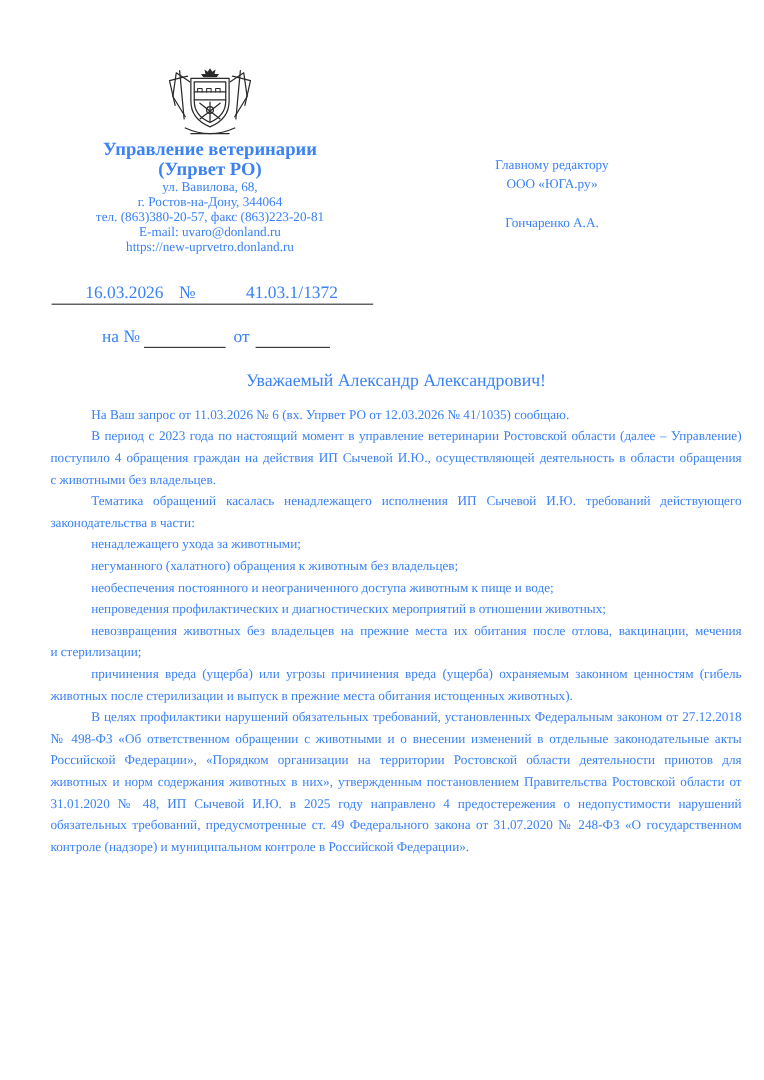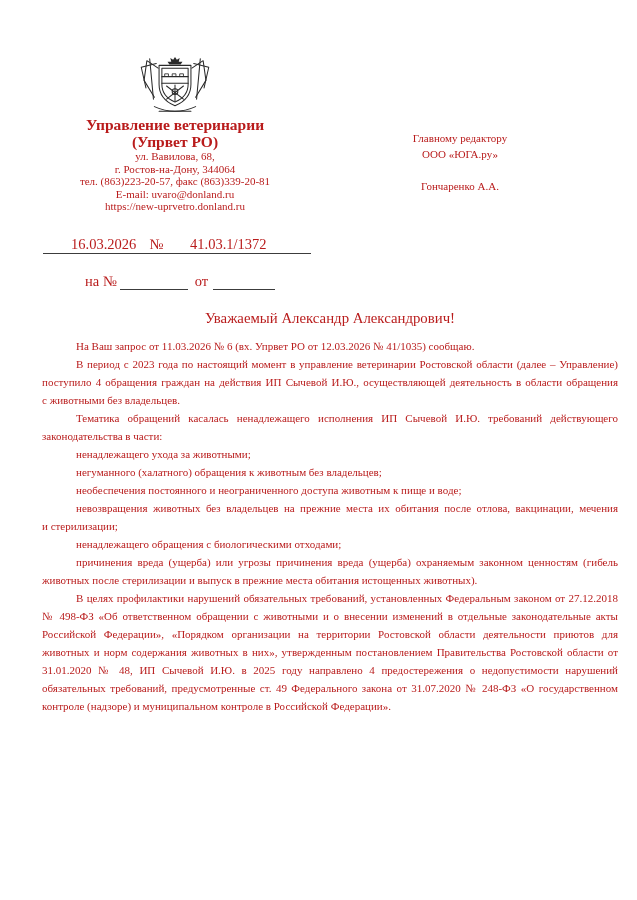--- a/index.html
+++ b/index.html
@@ -1,38 +1,38 @@
 <!DOCTYPE html>
 <html><head>
 <meta charset="utf-8">
 <style>
   html,body { margin:0; padding:0; background:#ffffff; }
   .page {
     position:relative; width:637px; height:900px; background:#ffffff;
-    font-family:"Liberation Serif","DejaVu Serif",serif; color:#b91c1c;
+    font-family:"Liberation Serif","DejaVu Serif",serif; color:#3b82f6;
     overflow:hidden;
   }
 
   
   .letterhead { position:absolute; left:25px; top:56px; width:300px; text-align:center; }
   .emblem { height:60px; display:flex; justify-content:center; align-items:flex-start; }
   .org-line { font-weight:bold; font-size:15.5px; line-height:17px; white-space:nowrap; }
   .addr-line { font-size:11px; line-height:12.5px; white-space:nowrap; }
 
   
   .recipient { position:absolute; left:361px; top:131px; width:198px; text-align:center;
                font-size:11px; line-height:15.5px; }
   .recipient .name { margin-top:17px; }
 
   
   .ref-row { position:absolute; left:43px; top:236px; width:268px; height:17px;
              border-bottom:1px solid #3c3c3c; font-size:14.5px; display:flex; align-items:flex-end; }
   .ref-date { margin-left:28px; }
   .ref-sign { margin-left:13px; }
-  .ref-num  { margin-left:27px; }
+  .ref-num  { margin-left:42px; }
 
   
   .reply-row { position:absolute; left:85px; top:272px; height:18px; font-size:14.5px;
                display:flex; align-items:flex-end; }
   .blank { display:inline-block; border-bottom:1px solid #3c3c3c; height:15px; }
   .blank.b1 { width:68px; margin-left:3px; }
   .label-ot { margin-left:7px; }
   .blank.b2 { width:62px; margin-left:5px; }
 
   
@@ -77,21 +77,21 @@
 
           <path d="M28 54 Q50 64 72 54"></path>
           <path d="M33 59 H67"></path>
         </g>
       </svg>
     </div>
     <div class="org-line">Управление ветеринарии</div>
     <div class="org-line">(Упрвет РО)</div>
     <div class="addr-line">ул. Вавилова, 68,</div>
     <div class="addr-line">г. Ростов-на-Дону, 344064</div>
-    <div class="addr-line">тел. (863)223-20-57, факс (863)339-20-81</div>
+    <div class="addr-line">тел. (863)380-20-57, факс (863)223-20-81</div>
     <div class="addr-line">E-mail: uvaro@donland.ru</div>
     <div class="addr-line">https://new-uprvetro.donland.ru</div>
   </div>
 
   <div class="recipient">
     <div>Главному редактору</div>
     <div>ООО «ЮГА.ру»</div>
     <div class="name">Гончаренко А.А.</div>
   </div>
 
@@ -110,19 +110,19 @@
 
   <div class="salutation">Уважаемый Александр Александрович!</div>
 
   <div class="body-text">
     <p>На Ваш запрос от 11.03.2026 №&nbsp;6 (вх. Упрвет РО от 12.03.2026 №&nbsp;41/1035) сообщаю.</p>
     <p>В период с&nbsp;2023 года по настоящий момент в&nbsp;управление ветеринарии Ростовской области (далее – Управление) поступило 4 обращения граждан на&nbsp;действия ИП Сычевой И.Ю., осуществляющей деятельность в&nbsp;области обращения с&nbsp;животными без владельцев.</p>
     <p>Тематика обращений касалась ненадлежащего исполнения ИП Сычевой И.Ю. требований действующего законодательства в&nbsp;части:</p>
     <p>ненадлежащего ухода за&nbsp;животными;</p>
     <p>негуманного (халатного) обращения к&nbsp;животным без владельцев;</p>
     <p>необеспечения постоянного и&nbsp;неограниченного доступа животным к&nbsp;пище и&nbsp;воде;</p>
+    <p>непроведения профилактических и&nbsp;диагностических мероприятий в&nbsp;отношении животных;</p>
     <p>невозвращения животных без владельцев на&nbsp;прежние места их обитания после отлова, вакцинации, мечения и&nbsp;стерилизации;</p>
-    <p>ненадлежащего обращения с&nbsp;биологическими отходами;</p>
     <p>причинения вреда (ущерба) или угрозы причинения вреда (ущерба) охраняемым законном ценностям (гибель животных после стерилизации и&nbsp;выпуск в&nbsp;прежние места обитания истощенных животных).</p>
     <p>В целях профилактики нарушений обязательных требований, установленных Федеральным законом от 27.12.2018 №&nbsp;498-ФЗ «Об ответственном обращении с&nbsp;животными и&nbsp;о&nbsp;внесении изменений в&nbsp;отдельные законодательные акты Российской Федерации», «Порядком организации на&nbsp;территории Ростовской области деятельности приютов для животных и&nbsp;норм содержания животных в&nbsp;них», утвержденным постановлением Правительства Ростовской области от 31.01.2020 №&nbsp;48, ИП Сычевой И.Ю. в&nbsp;2025 году направлено 4 предостережения о&nbsp;недопустимости нарушений обязательных требований, предусмотренные ст.&nbsp;49 Федерального закона от 31.07.2020 №&nbsp;248-ФЗ «О государственном контроле (надзоре) и&nbsp;муниципальном контроле в&nbsp;Российской Федерации».</p>
   </div>
 
 </div>
 
 </body></html>

